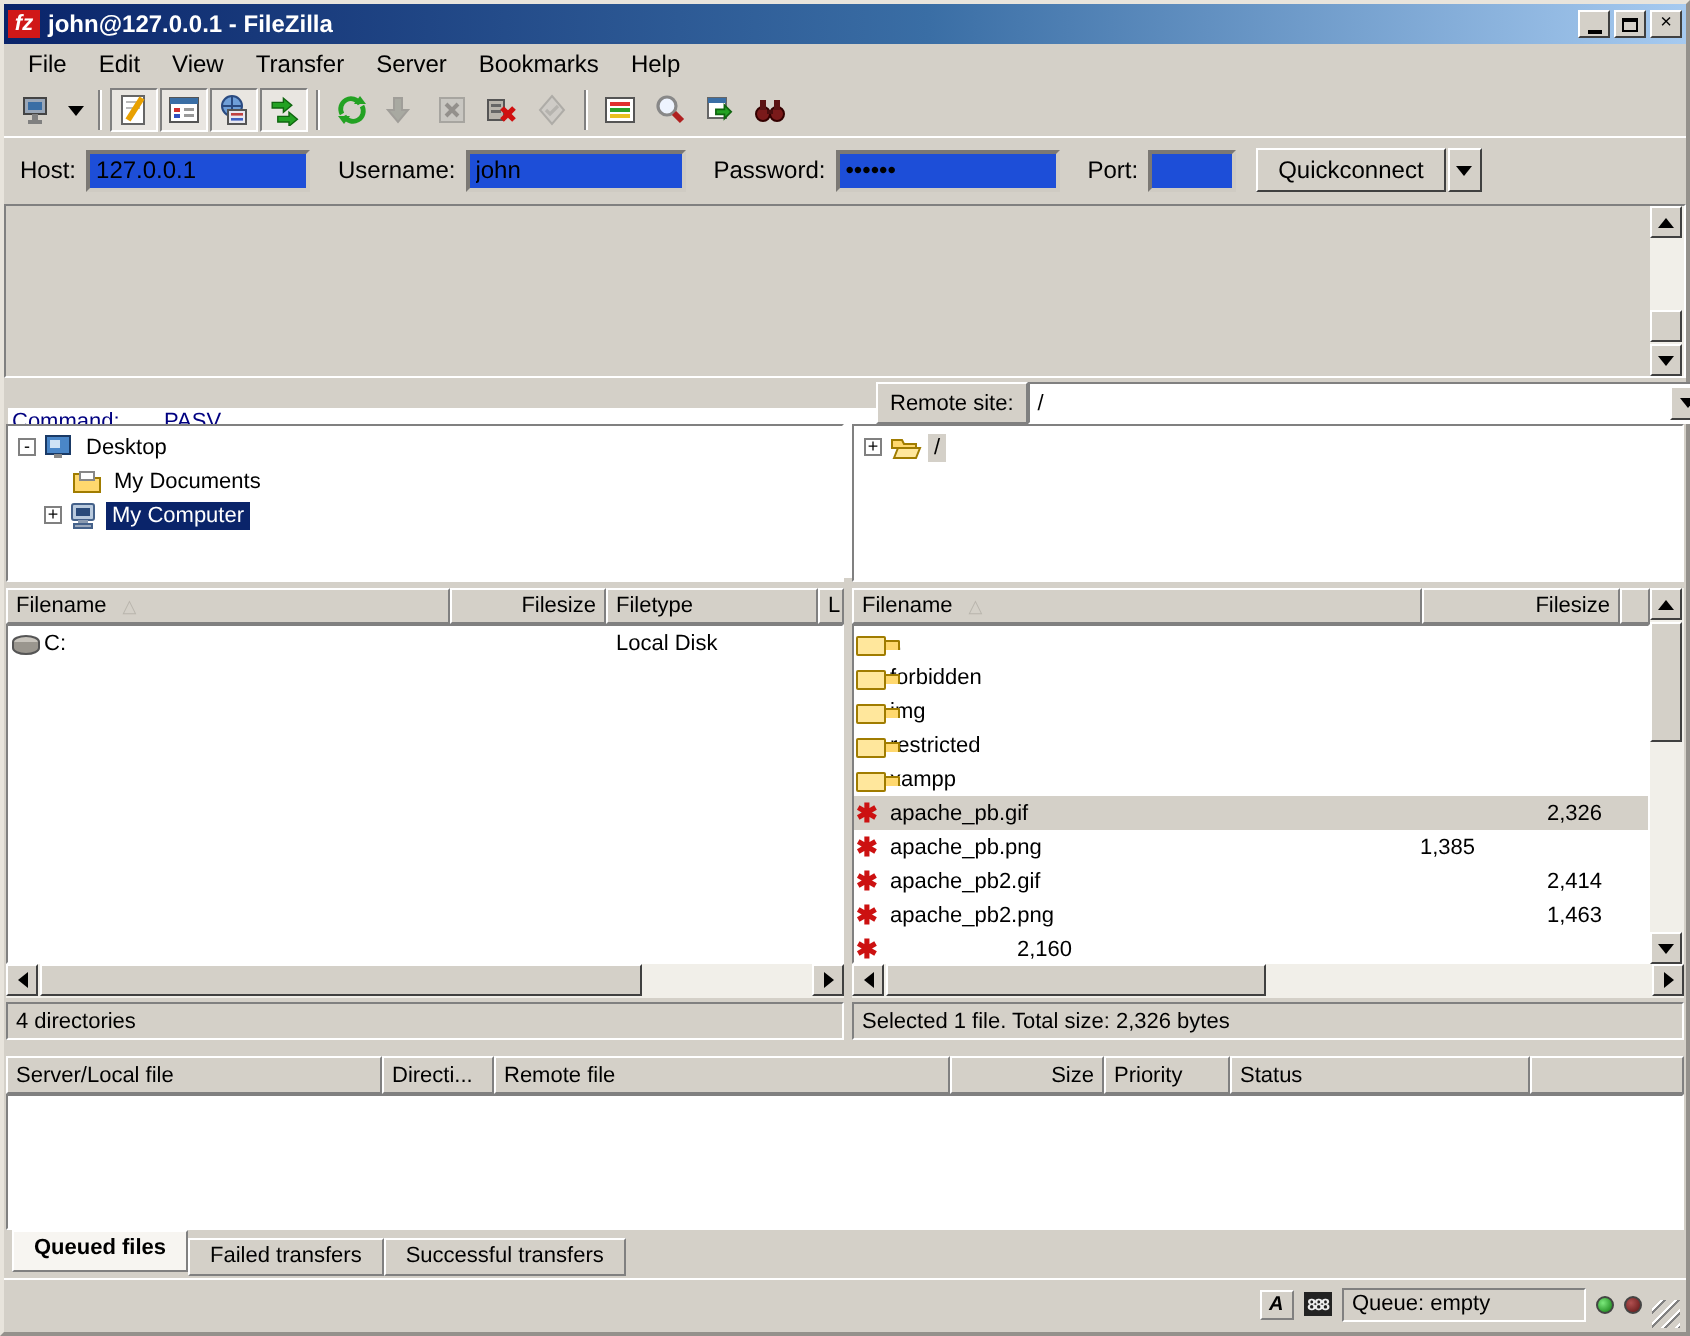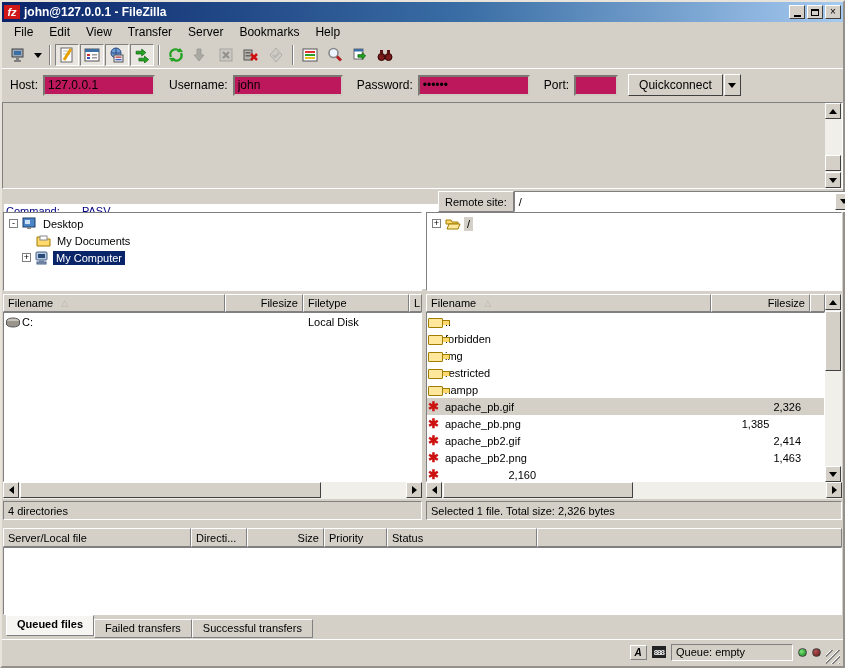--- a/index.html
+++ b/index.html
@@ -3,21 +3,21 @@
 <meta charset="utf-8">
 <style>
   * { margin:0; padding:0; box-sizing:border-box; font-family:"Liberation Sans", sans-serif; }
   html,body { width:845px; height:668px; }
   body { background:#d4d0c8; position:relative; overflow:hidden; }
   .window { position:absolute; inset:0; border:2px outset #e8e4dc; background:#d4d0c8; }
 
   
   .raised { border:1px solid; border-color:#fff #808080 #808080 #fff; }
   .sunken { border:1px solid; border-color:#808080 #fff #fff #808080; }
-  .inset2 { border:2px inset #cfcbc3; background:#be185d; }
+  .inset2 { border:2px inset #cfcbc3; background:#1d4ed8; }
   .btn3d  { background:#d4d0c8; border:1px solid; border-color:#fff #404040 #404040 #fff; }
 
   
   .titlebar { position:absolute; left:0; top:0; width:841px; height:20px;
     background:linear-gradient(90deg,#0a246a,#3a6ea5 55%,#a6caf0); display:flex; align-items:center; padding:0 2px; }
   .fz-logo { width:16px; height:14px; background:#d01818; color:#fff; font-weight:bold; font-size:11px;
     display:flex; align-items:center; justify-content:center; margin-right:4px; font-style:italic; }
   .title-text { color:#fff; font-weight:bold; font-size:12px; flex:1; white-space:nowrap; }
   .winbtns { display:flex; gap:2px; }
   .winbtn { width:16px; height:14px; background:#d4d0c8; border:1px solid; border-color:#fff #404040 #404040 #fff;
@@ -487,21 +487,21 @@
       <span style="width:99px; text-align:right; padding-right:8px"></span>
     </div>
     <div class="fl-row selected-gray">
       <span class="fl-icon file-splat">✱</span>
       <span style="width:265px">apache_pb.gif</span>
       <span style="width:99px; text-align:right; padding-right:8px">2,326</span>
     </div>
     <div class="fl-row">
       <span class="fl-icon file-splat">✱</span>
       <span style="width:265px">apache_pb.png</span>
-      <span style="width:99px; text-align:center; padding-right:8px">1,385</span>
+      <span style="width:99px; text-align:left; padding-right:8px">1,385</span>
     </div>
     <div class="fl-row">
       <span class="fl-icon file-splat">✱</span>
       <span style="width:265px">apache_pb2.gif</span>
       <span style="width:99px; text-align:right; padding-right:8px">2,414</span>
     </div>
     <div class="fl-row">
       <span class="fl-icon file-splat">✱</span>
       <span style="width:265px">apache_pb2.png</span>
       <span style="width:99px; text-align:right; padding-right:8px">1,463</span>
@@ -538,20 +538,23 @@
   <div class="pane-status" style="left:424px; width:416px;">
     <span>Selected 1 file. Total size: 2,326 bytes</span>
   </div>
 
   <div class="q-hdr">
     <div class="hdr-cell" style="width:188px">
         <span>Server/Local file</span>
       </div>
     <div class="hdr-cell" style="width:56px">
         <span>Directi...</span>
+      </div>
+    <div class="hdr-cell" style="width:228px">
+        <span>Remote file</span>
       </div>
     <div class="hdr-cell rt" style="width:77px">
         <span>Size</span>
       </div>
     <div class="hdr-cell" style="width:63px">
         <span>Priority</span>
       </div>
     <div class="hdr-cell" style="width:150px">
         <span>Status</span>
       </div>

